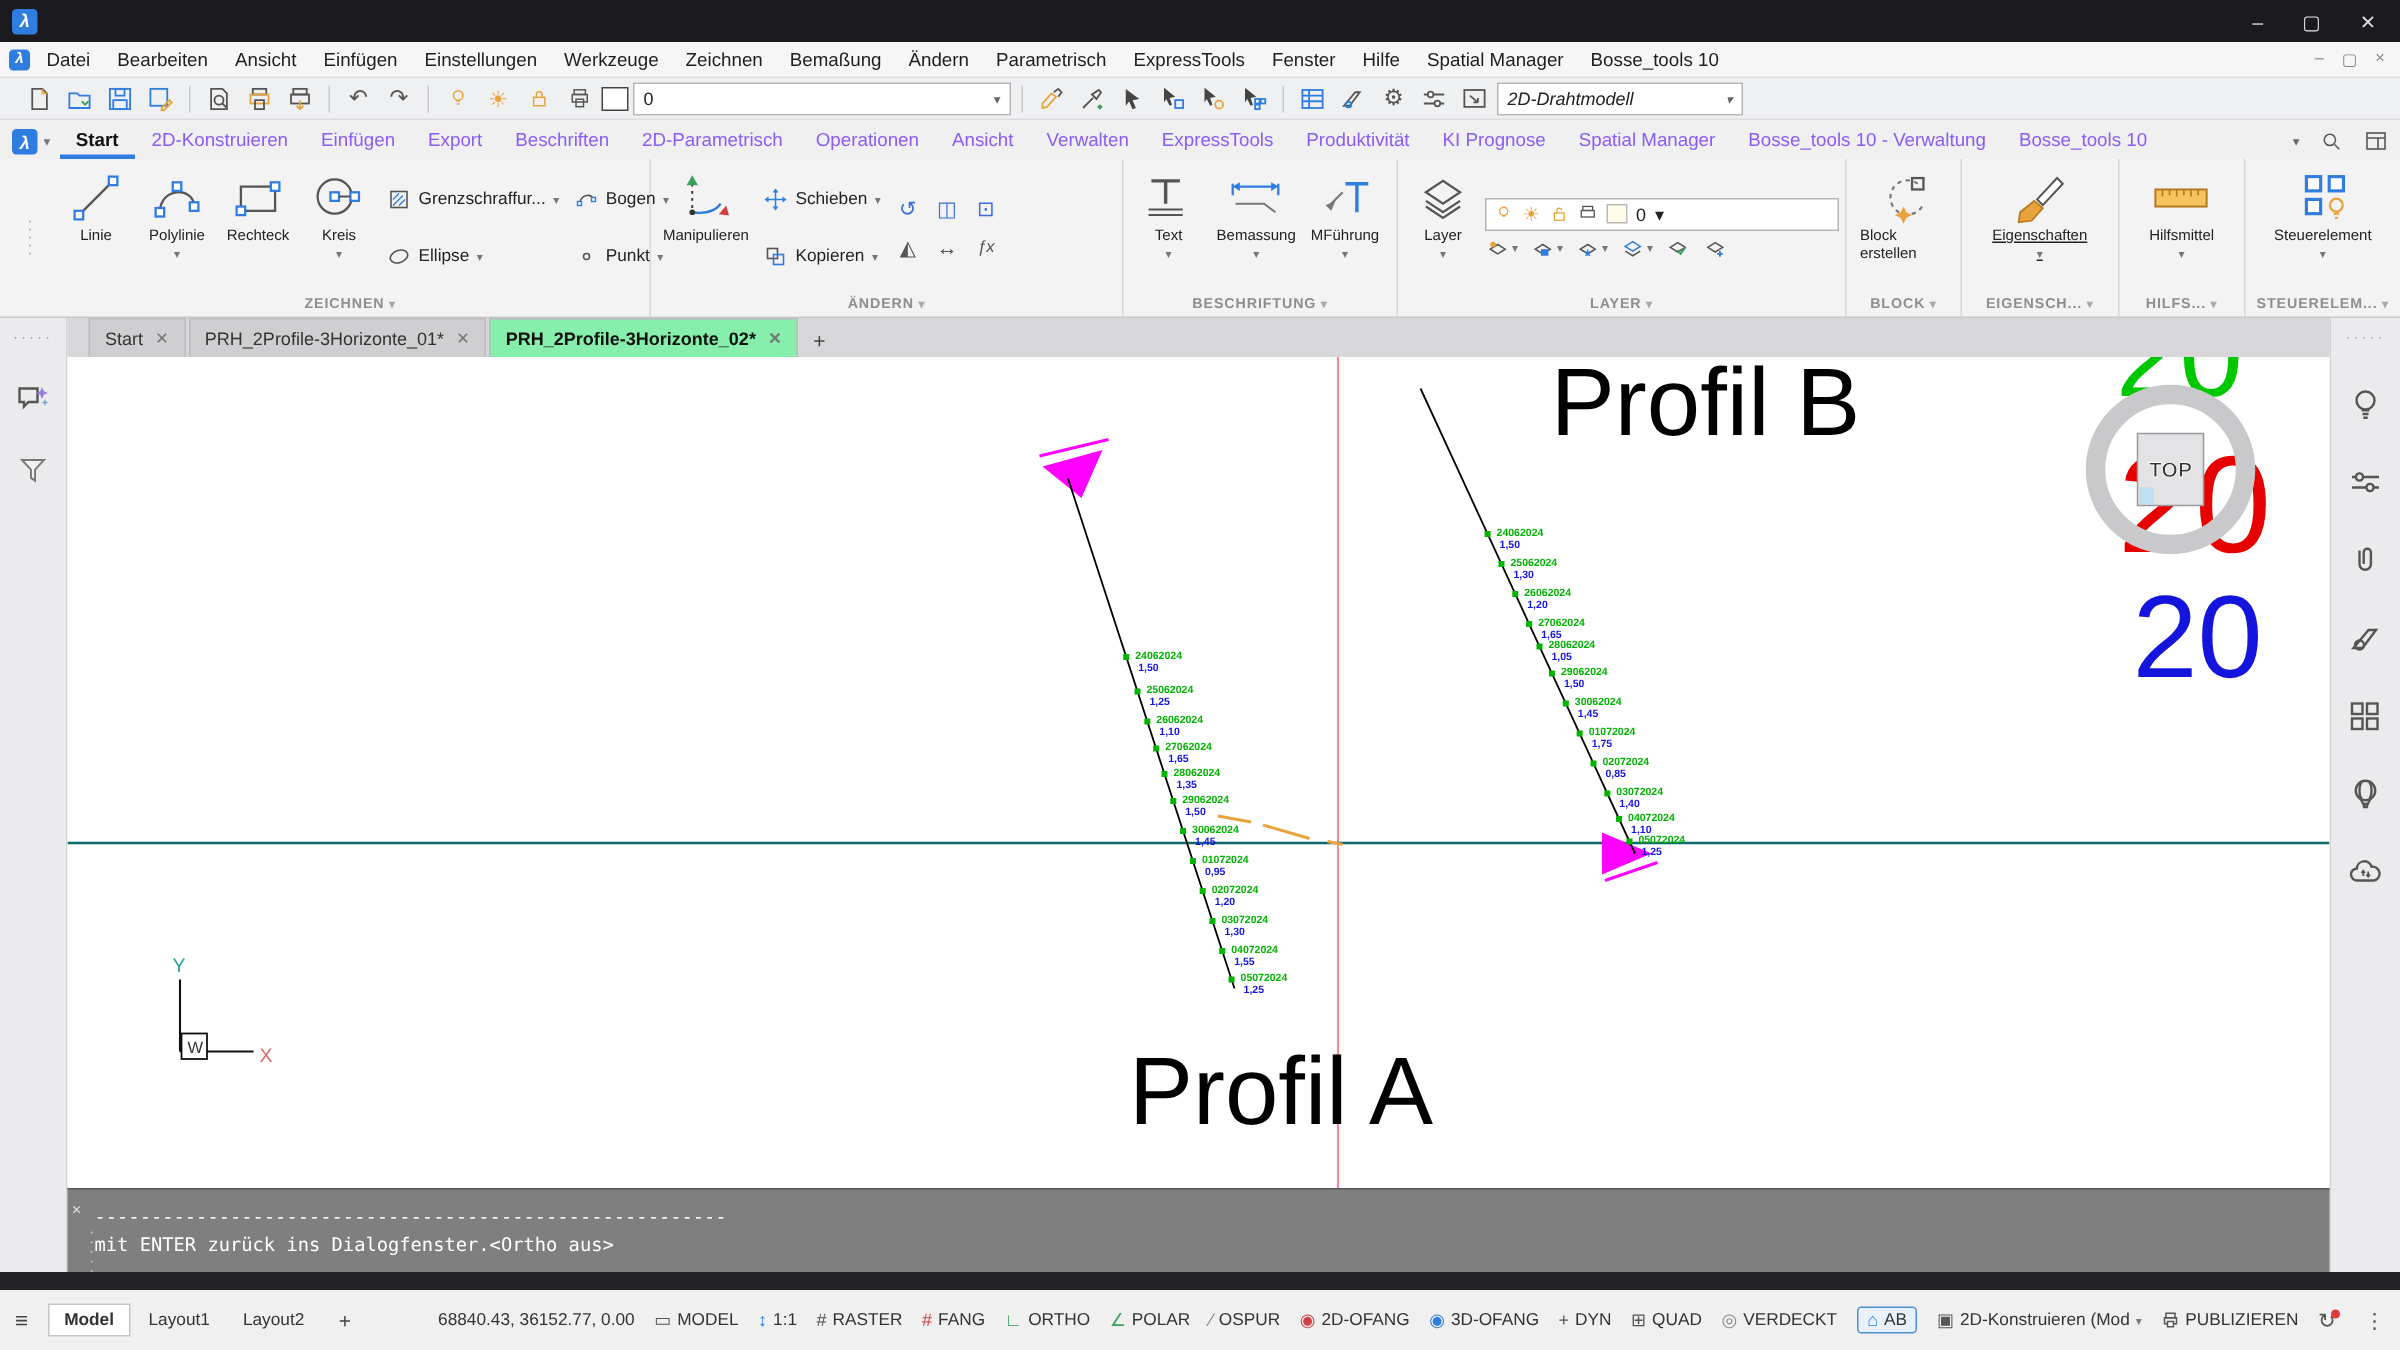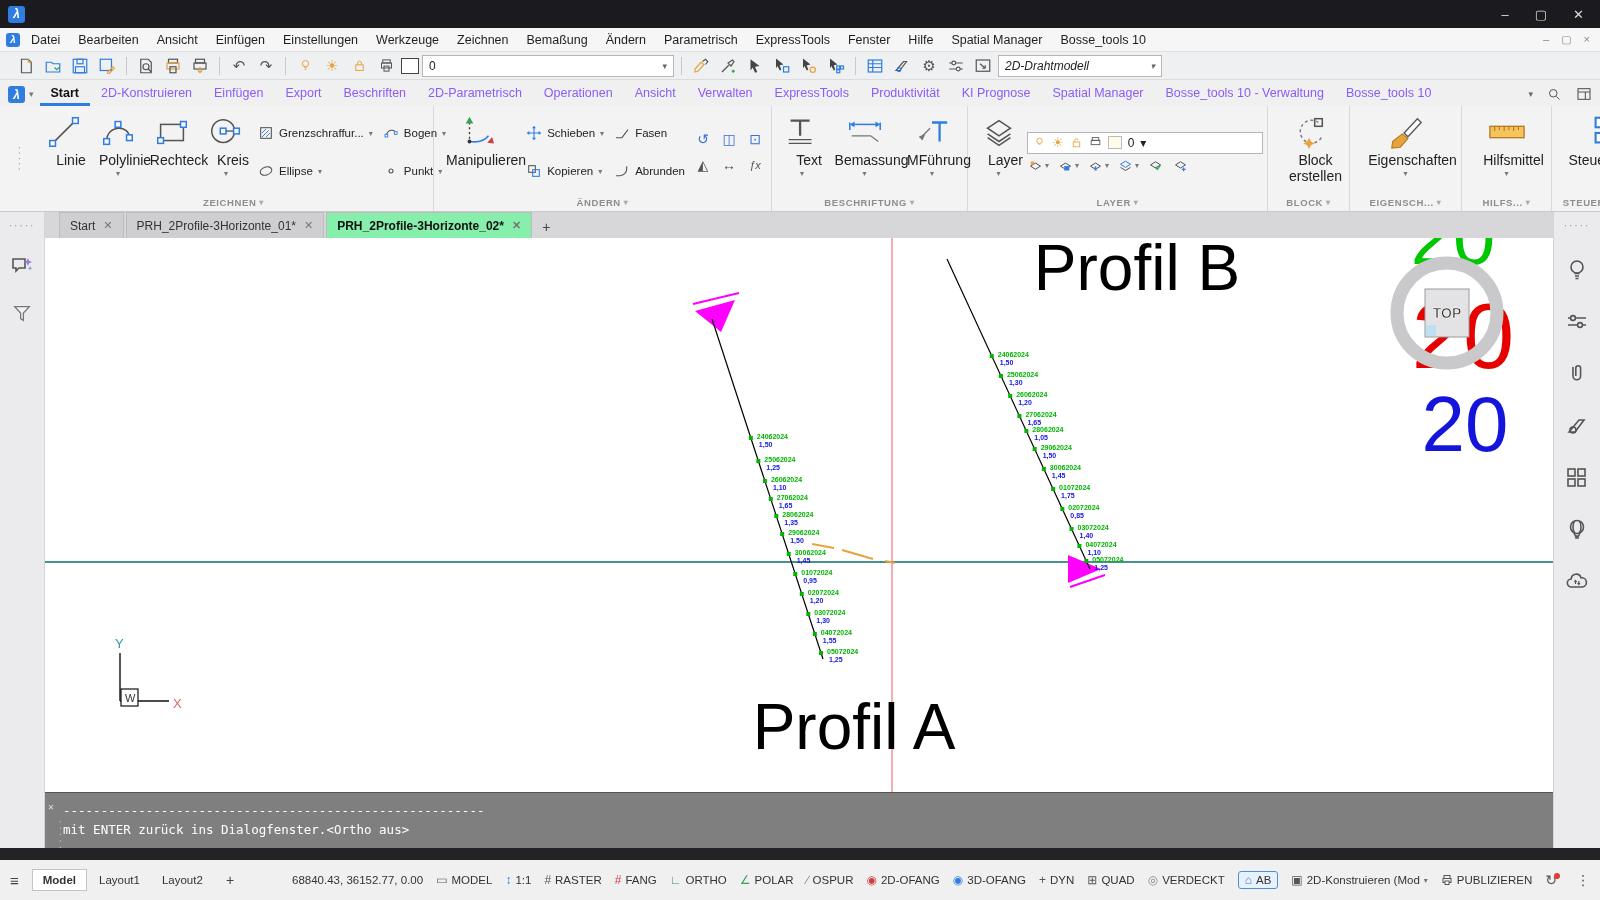--- a/index.html
+++ b/index.html
@@ -40,21 +40,21 @@
   #ribbon .handle{position:absolute;left:14px;top:40px;color:#9a9a9e;font-size:10px;letter-spacing:2px;
                   writing-mode:vertical-rl;}
   .rgroup{border-right:1px solid #d8d8da;display:flex;flex-direction:column;box-sizing:border-box;padding:4px 4px 0;}
   .rg-content{flex:1;display:flex;align-items:stretch;gap:2px;}
   .rg-label{height:17px;text-align:center;color:#8d8d92;font-size:9.5px;letter-spacing:.6px;font-weight:bold;
             display:flex;align-items:center;justify-content:center;gap:3px;}
   .rg-label .chev{font-size:8px;color:#aaa;font-style:normal;}
   .bigbtn{display:flex;flex-direction:column;align-items:center;justify-content:flex-start;
           padding:2px 4px;border-radius:3px;min-width:44px;}
   .bigbtn .bi{height:40px;display:flex;align-items:center;justify-content:center;}
-  .bigbtn .bl{font-size:14px;color:#222;text-align:center;line-height:1.15;white-space:nowrap;margin-left:14px;}
+  .bigbtn .bl{font-size:10px;color:#222;text-align:left;line-height:1.15;white-space:nowrap;}
   .bigbtn .bv{font-size:8px;color:#777;margin-top:1px;}
   .smallcol{display:flex;flex-direction:column;justify-content:center;gap:22px;padding:0 4px;}
   .smallbtn{display:flex;align-items:center;gap:5px;font-size:11.5px;color:#222;white-space:nowrap;}
   .smallbtn .chev{font-size:8px;color:#777;}
   .igrid{display:grid;grid-template-columns:repeat(3,24px);grid-auto-rows:24px;gap:2px;align-self:center;}
   .igrid span{display:flex;align-items:center;justify-content:center;font-size:14px;color:#3a6fd8;}
   .layerbox{display:flex;flex-direction:column;justify-content:center;gap:4px;}
   .layercombo{background:#fff;border:1px solid #b5b5b8;height:22px;width:236px;display:flex;align-items:center;
               gap:6px;padding:0 5px;box-sizing:border-box;}
   .layericons{display:flex;gap:8px;align-items:center;}
@@ -419,34 +419,20 @@
         </div>
         <div class="smallbtn">
           <svg width="16" height="16" viewBox="0 0 24 24">
               <rect class="gi" x="4" y="4" width="10" height="10"></rect>
               <rect class="bi2" x="10" y="10" width="10" height="10"></rect>
             </svg>
           <span>Kopieren</span>
             <span class="chev">▾</span>
         </div>
       </div>
-      <div class="smallcol">
-        <div class="smallbtn">
-          <svg width="16" height="16" viewBox="0 0 24 24">
-              <path class="gi" d="M3 19h9l9-12"></path>
-            </svg>
-          <span>Fasen</span>
-        </div>
-        <div class="smallbtn">
-          <svg width="16" height="16" viewBox="0 0 24 24">
-              <path class="gi" d="M3 19h6a10 10 0 0 0 10-10V5"></path>
-            </svg>
-          <span>Abrunden</span>
-        </div>
-      </div>
       <div class="igrid">
         <span>↺</span>
         <span>◫</span>
         <span>⊡</span>
         <span style="color:#555;">◭</span>
         <span style="color:#555;">↔</span>
         <span style="font-style:italic;color:#555;font-size:11px;">ƒx</span>
       </div>
     </div>
     <div class="rg-label">
@@ -592,21 +578,21 @@
         <span class="bl" style="white-space:normal;width:58px;">Block erstellen</span>
       </div>
     </div>
     <div class="rg-label">
         <span>BLOCK</span>
         <i class="chev">▾</i>
       </div>
   </div>
 
   <div class="rgroup" style="width:112px;">
-    <div class="rg-content" style="justify-content:center;">
+    <div class="rg-content" style="justify-content:center;text-decoration:underline;">
       <div class="bigbtn">
         <span class="bi">
             <svg width="40" height="38" viewBox="0 0 40 40">
               <path d="M6 30l10-8 6 5-8 9-9 1z" fill="#e8a33d" stroke="#b57b22" stroke-width="1.2"></path>
               <path d="M18 21L32 6l4 4-14 15z" fill="#fff" stroke="#555" stroke-width="1.4"></path>
             </svg>
           </span>
         <span class="bl">Eigenschaften</span>
         <span class="bv">▾</span>
       </div>

